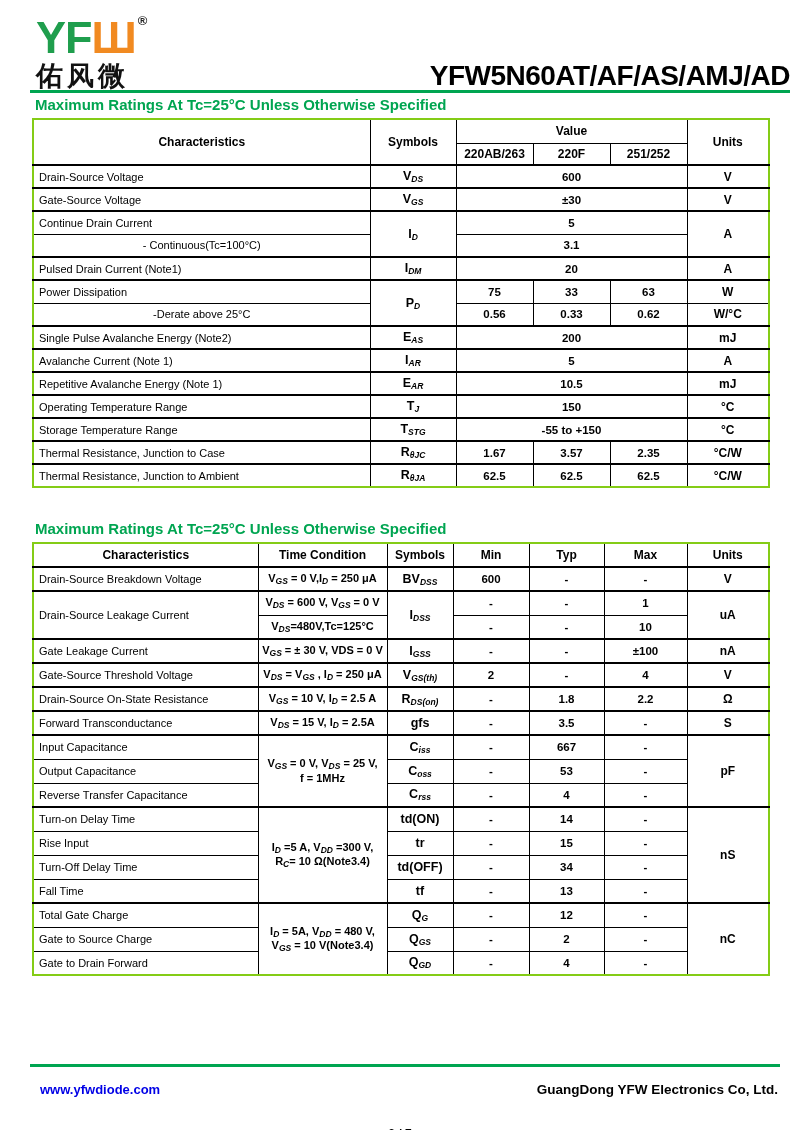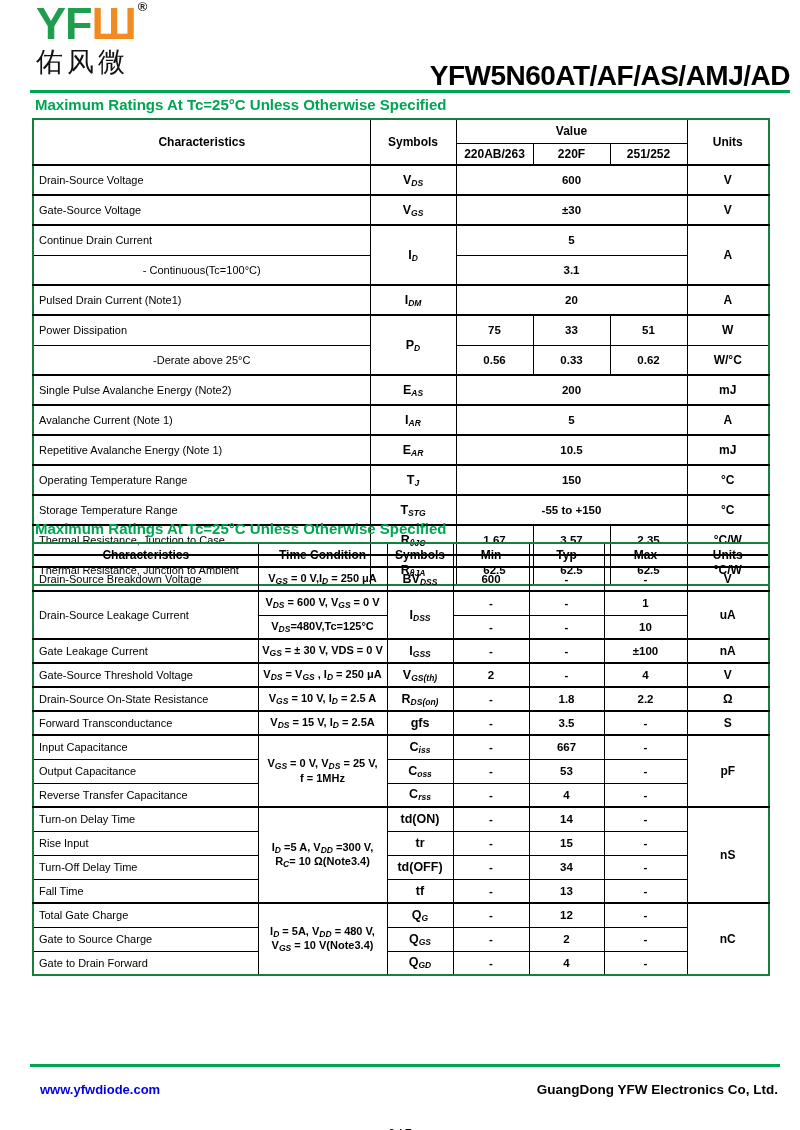--- a/index.html
+++ b/index.html
@@ -9,49 +9,49 @@
     --link-blue:#0000e6;
     --ink:#000;
   }
   html,body{margin:0;padding:0;}
   body{
     width:800px;height:1130px;background:#ffffff;position:relative;
     font-family:"Liberation Sans","DejaVu Sans",sans-serif;color:var(--ink);
     overflow:hidden;
   }
   
-  .logo{position:absolute;left:36px;top:0;line-height:1;}
+  .logo{position:absolute;left:36px;top:14px;line-height:1;}
   .logo-row{font-weight:bold;font-size:45px;letter-spacing:-1px;white-space:nowrap;}
   .lg-green{color:var(--brand-green);}
   .lg-orange{color:var(--brand-orange);}
   .lg-reg{font-size:13px;font-weight:bold;color:#222;vertical-align:28px;margin-left:2px;}
-  .lg-cn{font-weight:normal;font-size:27px;letter-spacing:4px;margin-top:3px;color:#111;}
+  .lg-cn{font-weight:bold;font-size:27px;letter-spacing:4px;margin-top:3px;color:#111;}
   .part-number{
     position:absolute;right:10px;top:60px;font-size:28px;font-weight:bold;
     letter-spacing:-0.5px;white-space:nowrap;
   }
   .rule-top{position:absolute;left:30px;top:90px;width:760px;height:3px;background:var(--accent-green);}
   .section-title{
     position:absolute;left:35px;font-size:15px;font-weight:bold;color:var(--accent-green);
     white-space:nowrap;
   }
   #sec1{top:96px;}
   #sec2{top:520px;}
   
   table.spec{
     position:absolute;border-collapse:collapse;table-layout:fixed;width:736px;left:32px;
-    border:2px solid #15803d;
+    border:2px solid #84cc16;
   }
   #table1{top:118px;}
   #table2{top:542px;}
   .spec th,.spec td{
     border:1px solid #000;text-align:center;vertical-align:middle;
     padding:0 3px;overflow:hidden;color:#000;
   }
-  .spec tr{height:30px;}
+  .spec tr{height:23px;}
   #table2 tr{height:24px;}
   #table1 tr:first-child{height:24px;}
   #table1 tr:nth-child(2){height:22px;}
   .spec tr.tk th,.spec tr.tk td{border-top:2px solid #000;}
   th.hdr{font-size:12px;font-weight:bold;}
   td.char{text-align:left;font-size:11px;font-weight:normal;padding-left:5px;}
   td.charc{text-align:center;font-size:11px;font-weight:normal;}
   td.sym{font-size:12.5px;font-weight:bold;}
   td.val{font-size:11.5px;font-weight:bold;}
   td.unit{font-size:12px;font-weight:bold;}
@@ -126,21 +126,21 @@
         <td class="char">Pulsed Drain Current (Note1)</td>
         <td class="sym">I<sub>DM</sub></td>
         <td colspan="3" class="val">20</td>
         <td class="unit">A</td>
       </tr>
       <tr class="tk">
         <td class="char">Power Dissipation</td>
         <td rowspan="2" class="sym">P<sub>D</sub></td>
         <td class="val">75</td>
         <td class="val">33</td>
-        <td class="val">51</td>
+        <td class="val">63</td>
         <td class="unit">W</td>
       </tr>
       <tr>
         <td class="charc">-Derate above 25°C</td>
         <td class="val">0.56</td>
         <td class="val">0.33</td>
         <td class="val">0.62</td>
         <td class="unit">W/°C</td>
       </tr>
       <tr class="tk">

